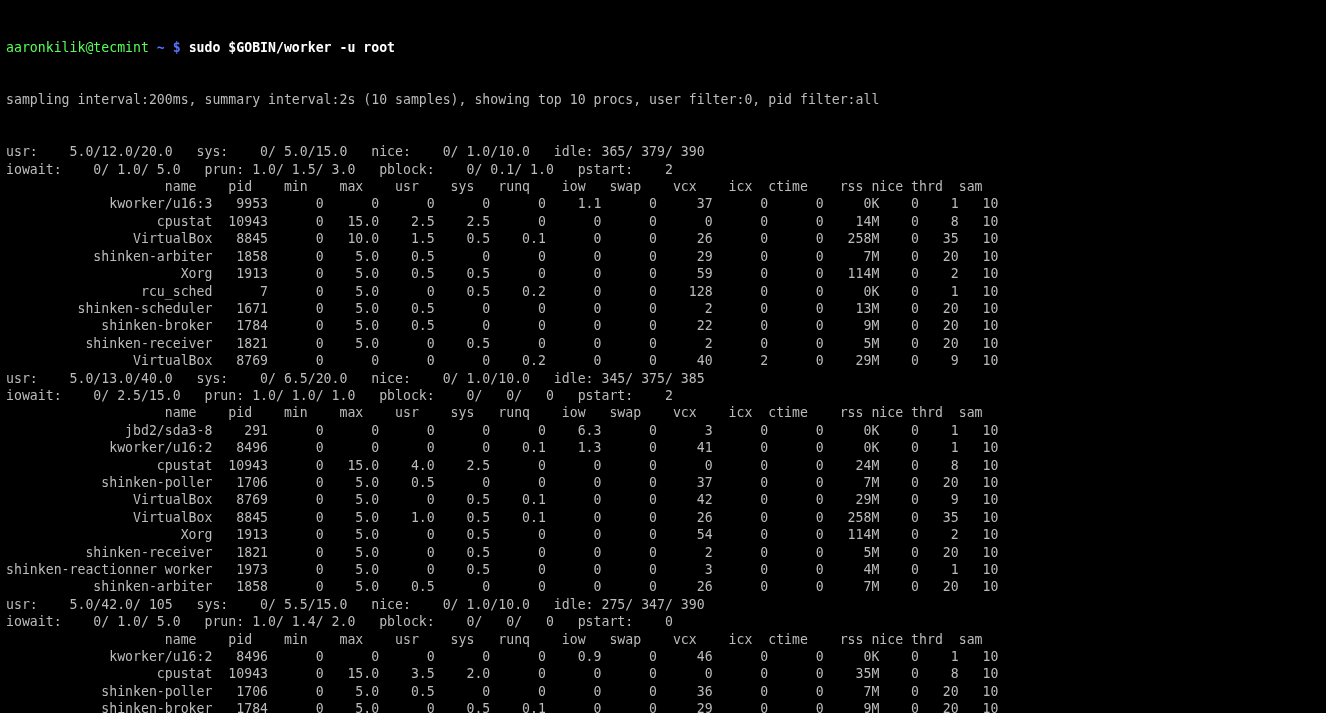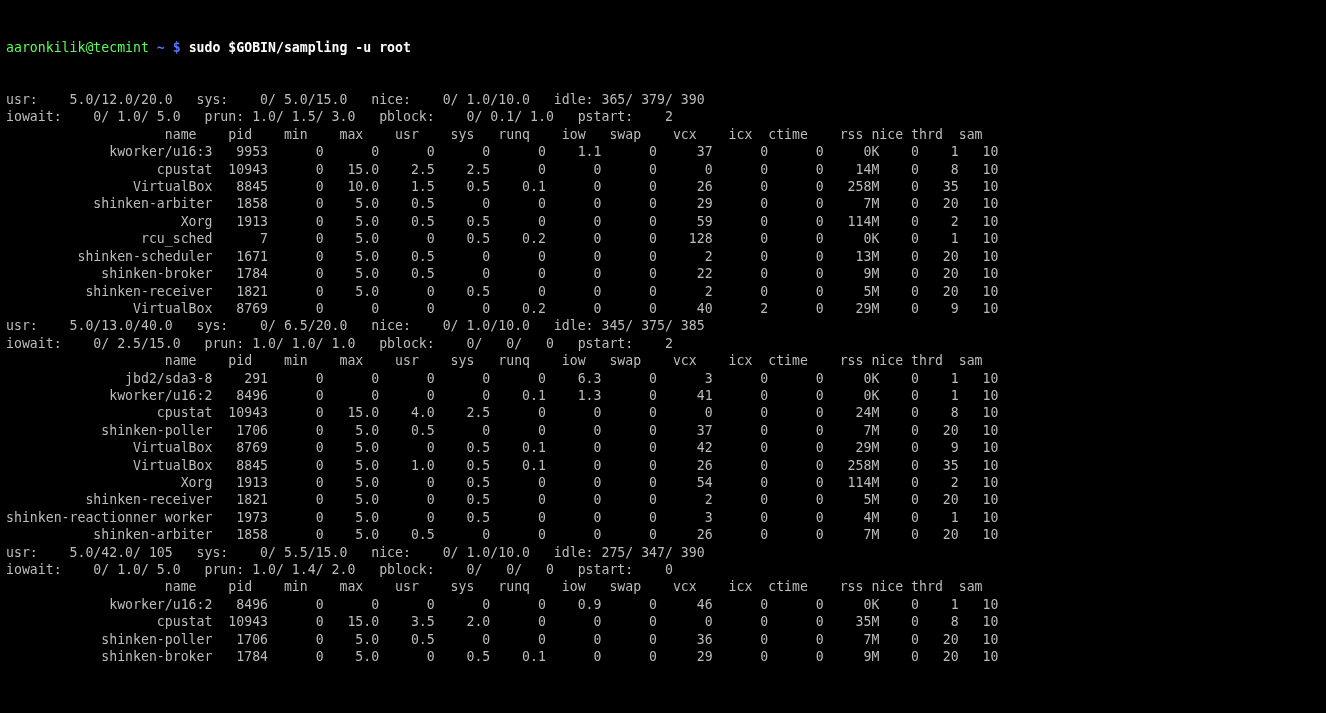--- a/index.html
+++ b/index.html
@@ -19,16 +19,17 @@
   .row{display:block;}
   .green{color:#55ff55;font-weight:normal;}
   .blue{color:#5576ff;font-weight:bold;}
   .white{color:#ffffff;font-weight:bold;}
   .hdr{color:#bbb;}
 </style>
 </head>
 <body>
 
 <div class="term">
-  <span class="row"><span class="green">aaronkilik@tecmint</span><span class="blue"> ~ $ </span><span class="white">sudo $GOBIN/sampling -u root</span></span>
+  <span class="row"><span class="green">aaronkilik@tecmint</span><span class="blue"> ~ $ </span><span class="white">sudo $GOBIN/worker -u root</span></span>
+  <span class="row hdr">sampling interval:200ms, summary interval:2s (10 samples), showing top 10 procs, user filter:0, pid filter:all</span>
   <div id="output"><span class="row hdr">usr:    5.0/12.0/20.0   sys:    0/ 5.0/15.0   nice:    0/ 1.0/10.0   idle: 365/ 379/ 390</span><span class="row hdr">iowait:    0/ 1.0/ 5.0   prun: 1.0/ 1.5/ 3.0   pblock:    0/ 0.1/ 1.0   pstart:    2</span><span class="row hdr">                    name    pid    min    max    usr    sys   runq    iow   swap    vcx    icx  ctime    rss nice thrd  sam</span><span class="row hdr">             kworker/u16:3   9953      0      0      0      0      0    1.1      0     37      0      0     0K    0    1   10</span><span class="row hdr">                   cpustat  10943      0   15.0    2.5    2.5      0      0      0      0      0      0    14M    0    8   10</span><span class="row hdr">                VirtualBox   8845      0   10.0    1.5    0.5    0.1      0      0     26      0      0   258M    0   35   10</span><span class="row hdr">           shinken-arbiter   1858      0    5.0    0.5      0      0      0      0     29      0      0     7M    0   20   10</span><span class="row hdr">                      Xorg   1913      0    5.0    0.5    0.5      0      0      0     59      0      0   114M    0    2   10</span><span class="row hdr">                 rcu_sched      7      0    5.0      0    0.5    0.2      0      0    128      0      0     0K    0    1   10</span><span class="row hdr">         shinken-scheduler   1671      0    5.0    0.5      0      0      0      0      2      0      0    13M    0   20   10</span><span class="row hdr">            shinken-broker   1784      0    5.0    0.5      0      0      0      0     22      0      0     9M    0   20   10</span><span class="row hdr">          shinken-receiver   1821      0    5.0      0    0.5      0      0      0      2      0      0     5M    0   20   10</span><span class="row hdr">                VirtualBox   8769      0      0      0      0    0.2      0      0     40      2      0    29M    0    9   10</span><span class="row hdr">usr:    5.0/13.0/40.0   sys:    0/ 6.5/20.0   nice:    0/ 1.0/10.0   idle: 345/ 375/ 385</span><span class="row hdr">iowait:    0/ 2.5/15.0   prun: 1.0/ 1.0/ 1.0   pblock:    0/   0/   0   pstart:    2</span><span class="row hdr">                    name    pid    min    max    usr    sys   runq    iow   swap    vcx    icx  ctime    rss nice thrd  sam</span><span class="row hdr">               jbd2/sda3-8    291      0      0      0      0      0    6.3      0      3      0      0     0K    0    1   10</span><span class="row hdr">             kworker/u16:2   8496      0      0      0      0    0.1    1.3      0     41      0      0     0K    0    1   10</span><span class="row hdr">                   cpustat  10943      0   15.0    4.0    2.5      0      0      0      0      0      0    24M    0    8   10</span><span class="row hdr">            shinken-poller   1706      0    5.0    0.5      0      0      0      0     37      0      0     7M    0   20   10</span><span class="row hdr">                VirtualBox   8769      0    5.0      0    0.5    0.1      0      0     42      0      0    29M    0    9   10</span><span class="row hdr">                VirtualBox   8845      0    5.0    1.0    0.5    0.1      0      0     26      0      0   258M    0   35   10</span><span class="row hdr">                      Xorg   1913      0    5.0      0    0.5      0      0      0     54      0      0   114M    0    2   10</span><span class="row hdr">          shinken-receiver   1821      0    5.0      0    0.5      0      0      0      2      0      0     5M    0   20   10</span><span class="row hdr">shinken-reactionner worker   1973      0    5.0      0    0.5      0      0      0      3      0      0     4M    0    1   10</span><span class="row hdr">           shinken-arbiter   1858      0    5.0    0.5      0      0      0      0     26      0      0     7M    0   20   10</span><span class="row hdr">usr:    5.0/42.0/ 105   sys:    0/ 5.5/15.0   nice:    0/ 1.0/10.0   idle: 275/ 347/ 390</span><span class="row hdr">iowait:    0/ 1.0/ 5.0   prun: 1.0/ 1.4/ 2.0   pblock:    0/   0/   0   pstart:    0</span><span class="row hdr">                    name    pid    min    max    usr    sys   runq    iow   swap    vcx    icx  ctime    rss nice thrd  sam</span><span class="row hdr">             kworker/u16:2   8496      0      0      0      0      0    0.9      0     46      0      0     0K    0    1   10</span><span class="row hdr">                   cpustat  10943      0   15.0    3.5    2.0      0      0      0      0      0      0    35M    0    8   10</span><span class="row hdr">            shinken-poller   1706      0    5.0    0.5      0      0      0      0     36      0      0     7M    0   20   10</span><span class="row hdr">            shinken-broker   1784      0    5.0      0    0.5    0.1      0      0     29      0      0     9M    0   20   10</span></div>
   
 </div>
 
 </body></html>

